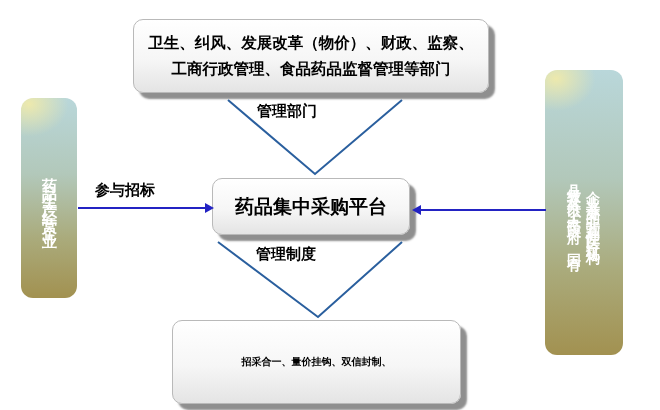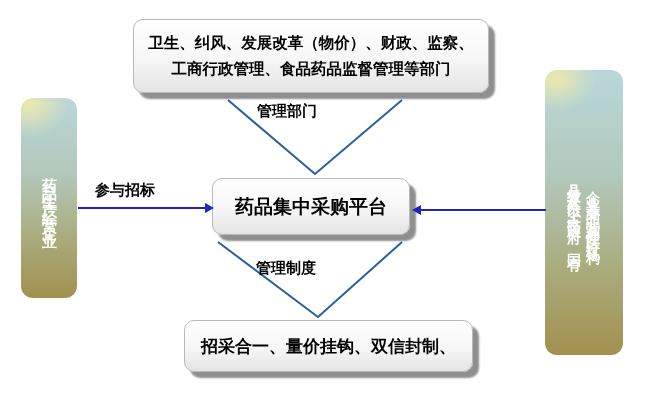--- a/index.html
+++ b/index.html
@@ -19,30 +19,30 @@
     color: #000000;
     font-weight: bold;
     text-align: center;
     display: flex;
     flex-direction: column;
     justify-content: center;
     box-sizing: border-box;
   }
   .top-box    { left: 133px; top: 19px;  width: 356px; height: 74px; font-size: 15.5px; line-height: 26px; }
   .center-box { left: 212px; top: 178px; width: 198px; height: 57px; font-size: 19px; }
-  .bottom-box { left: 184px; top: 320px; width: 289px; height: 52px; font-size: 17px; line-height: 26px; }
+  .bottom-box { left: 172px; top: 320px; width: 289px; height: 84px; font-size: 10px; line-height: 26px; }
   .label {
     position: absolute;
     color: #000000;
     font-weight: bold;
     font-size: 15px;
     text-align: left;
   }
   .label-top    { left: 257px; top: 102px; width: 120px; }
-  .label-bottom { left: 256px; top: 259px; width: 120px; }
+  .label-bottom { left: 256px; top: 245px; width: 120px; }
   .label-arrow-left  { left: 95px;  top: 181px; width: 110px; font-family: Liberation Mono, monospace; }
   .label-arrow-right { left: 435px; top: 180px; width: 110px; }
   .side-box {
     position: absolute;
     border-radius: 12px;
     background:
       radial-gradient(ellipse 55px 45px at 14% 3%, rgba(240,234,170,0.95), rgba(240,234,170,0) 72%),
       linear-gradient(180deg, #b9d7da 0%, #b2c8ba 38%, #aaab7c 70%, #a29150 100%);
     color: #ffffff;
     font-weight: bold;

